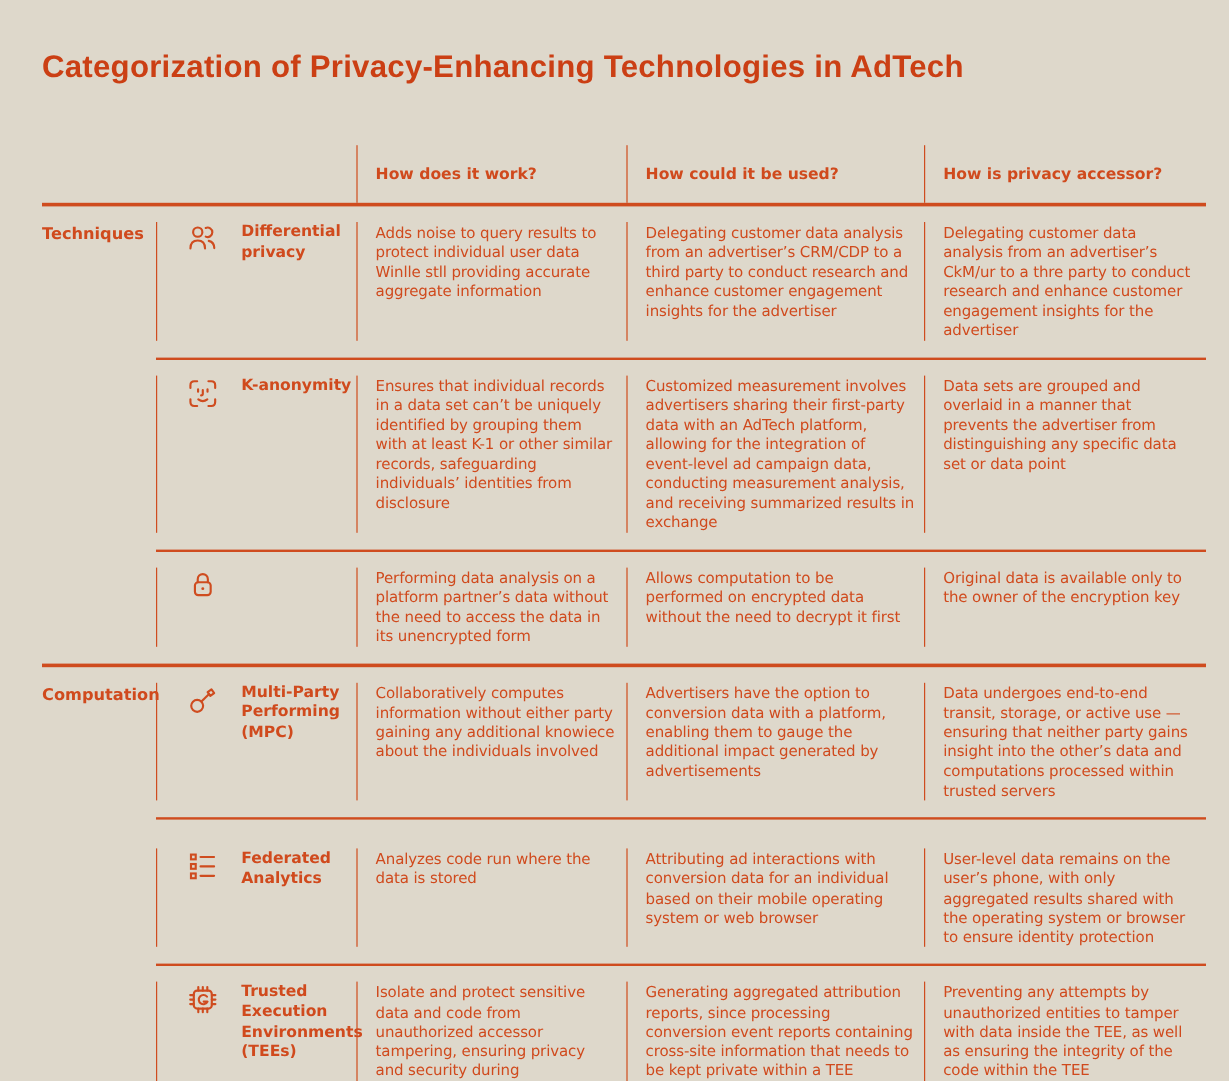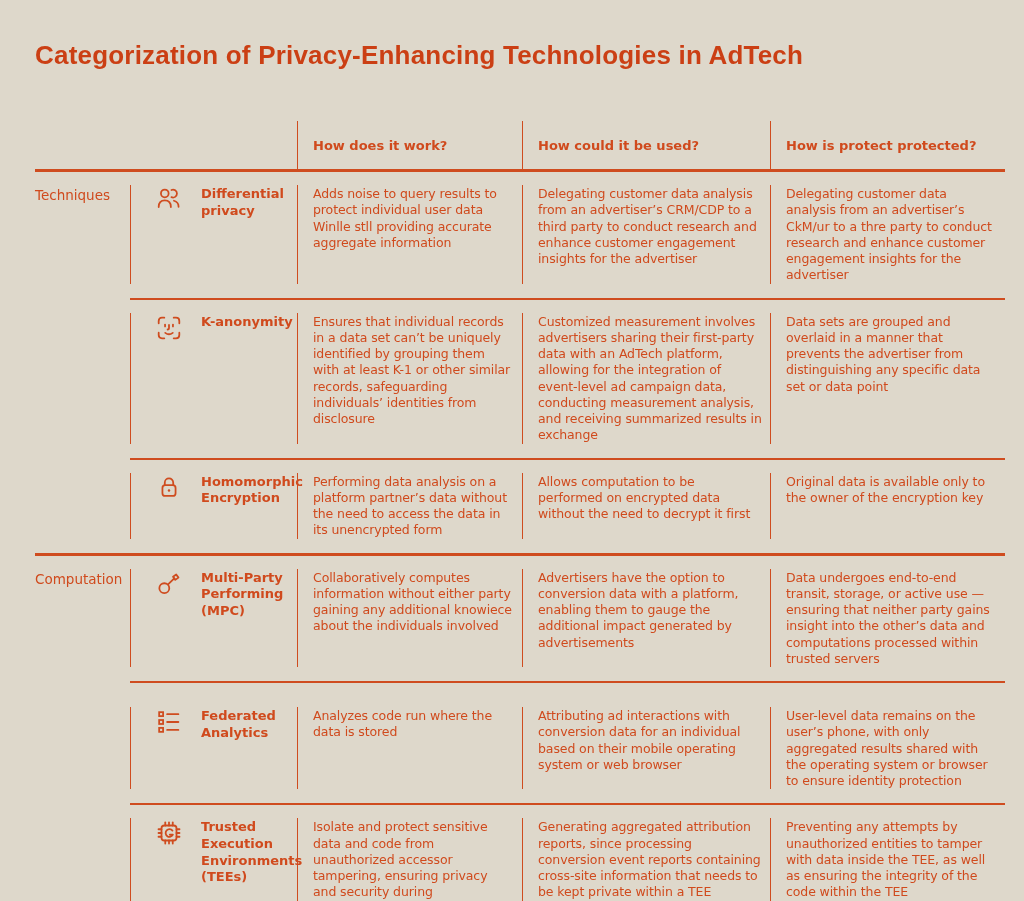--- a/index.html
+++ b/index.html
@@ -38,21 +38,21 @@
   .sep.thin { height: 2px; margin-left: 95px; width: 875px; }
   .row { margin: 13px 0 14px 0; }
   .r1 { min-height: 84px; }
   .r2 { min-height: 122px; }
   .r3 { min-height: 62px; }
   .r4 { min-height: 84px; }
   .r5 { min-height: 64px; margin-top: 24px; }
   .r6 { min-height: 112px; }
   .cat {
     font-size: 13.5px;
-    font-weight: normal;
+    font-weight: bold;
     padding-top: 2px;
   }
   .name-cell {
     display: flex;
     align-items: flex-start;
     gap: 17px;
     padding-left: 23px;
   }
   .icon { flex: 0 0 auto; display: block; margin-top: 0; color: #cf4c1f; }
   .icon svg { display: block; }
@@ -75,21 +75,21 @@
 
 <div class="page">
 
   <h1 class="title">Categorization of Privacy-Enhancing Technologies in AdTech</h1>
 
   <div class="grid header-row">
     <div></div>
     <div></div>
     <div class="header-cell bl">How does it work?</div>
     <div class="header-cell bl">How could it be used?</div>
-    <div class="header-cell bl">How is protect protected?</div>
+    <div class="header-cell bl">How is privacy accessor?</div>
   </div>
 
   <div class="sep thick"></div>
 
   <div class="grid row r1">
     <div class="cat">Techniques</div>
     <div class="name-cell bl">
       <span class="icon">
         <svg width="30" height="30" viewBox="0 0 32 32" fill="none" stroke="currentColor" stroke-width="1.9" stroke-linecap="round">
           <circle cx="11.5" cy="9" r="4.1"></circle>
@@ -134,21 +134,20 @@
   <div class="grid row r3">
     <div class="cat"></div>
     <div class="name-cell bl">
       <span class="icon">
         <svg width="30" height="30" viewBox="0 0 32 32" fill="none" stroke="currentColor" stroke-width="1.9" stroke-linecap="round" stroke-linejoin="round">
           <path d="M11.5 13 V10.3 a4.5 4.5 0 0 1 9 0 V13"></path>
           <rect x="9" y="13" width="14" height="11.5" rx="3"></rect>
           <circle cx="16" cy="18.7" r="1.3" fill="currentColor" stroke="none"></circle>
         </svg>
       </span>
-      <span class="tech-name">Homomorphic Encryption</span>
     </div>
     <div class="body-cell bl">Performing data analysis on a platform partner’s data without the need to access the data in its unencrypted form</div>
     <div class="body-cell bl">Allows computation to be performed on encrypted data without the need to decrypt it first</div>
     <div class="body-cell bl">Original data is available only to the owner of the encryption key</div>
   </div>
 
   <div class="sep thick"></div>
 
   <div class="grid row r4">
     <div class="cat">Computation</div>

